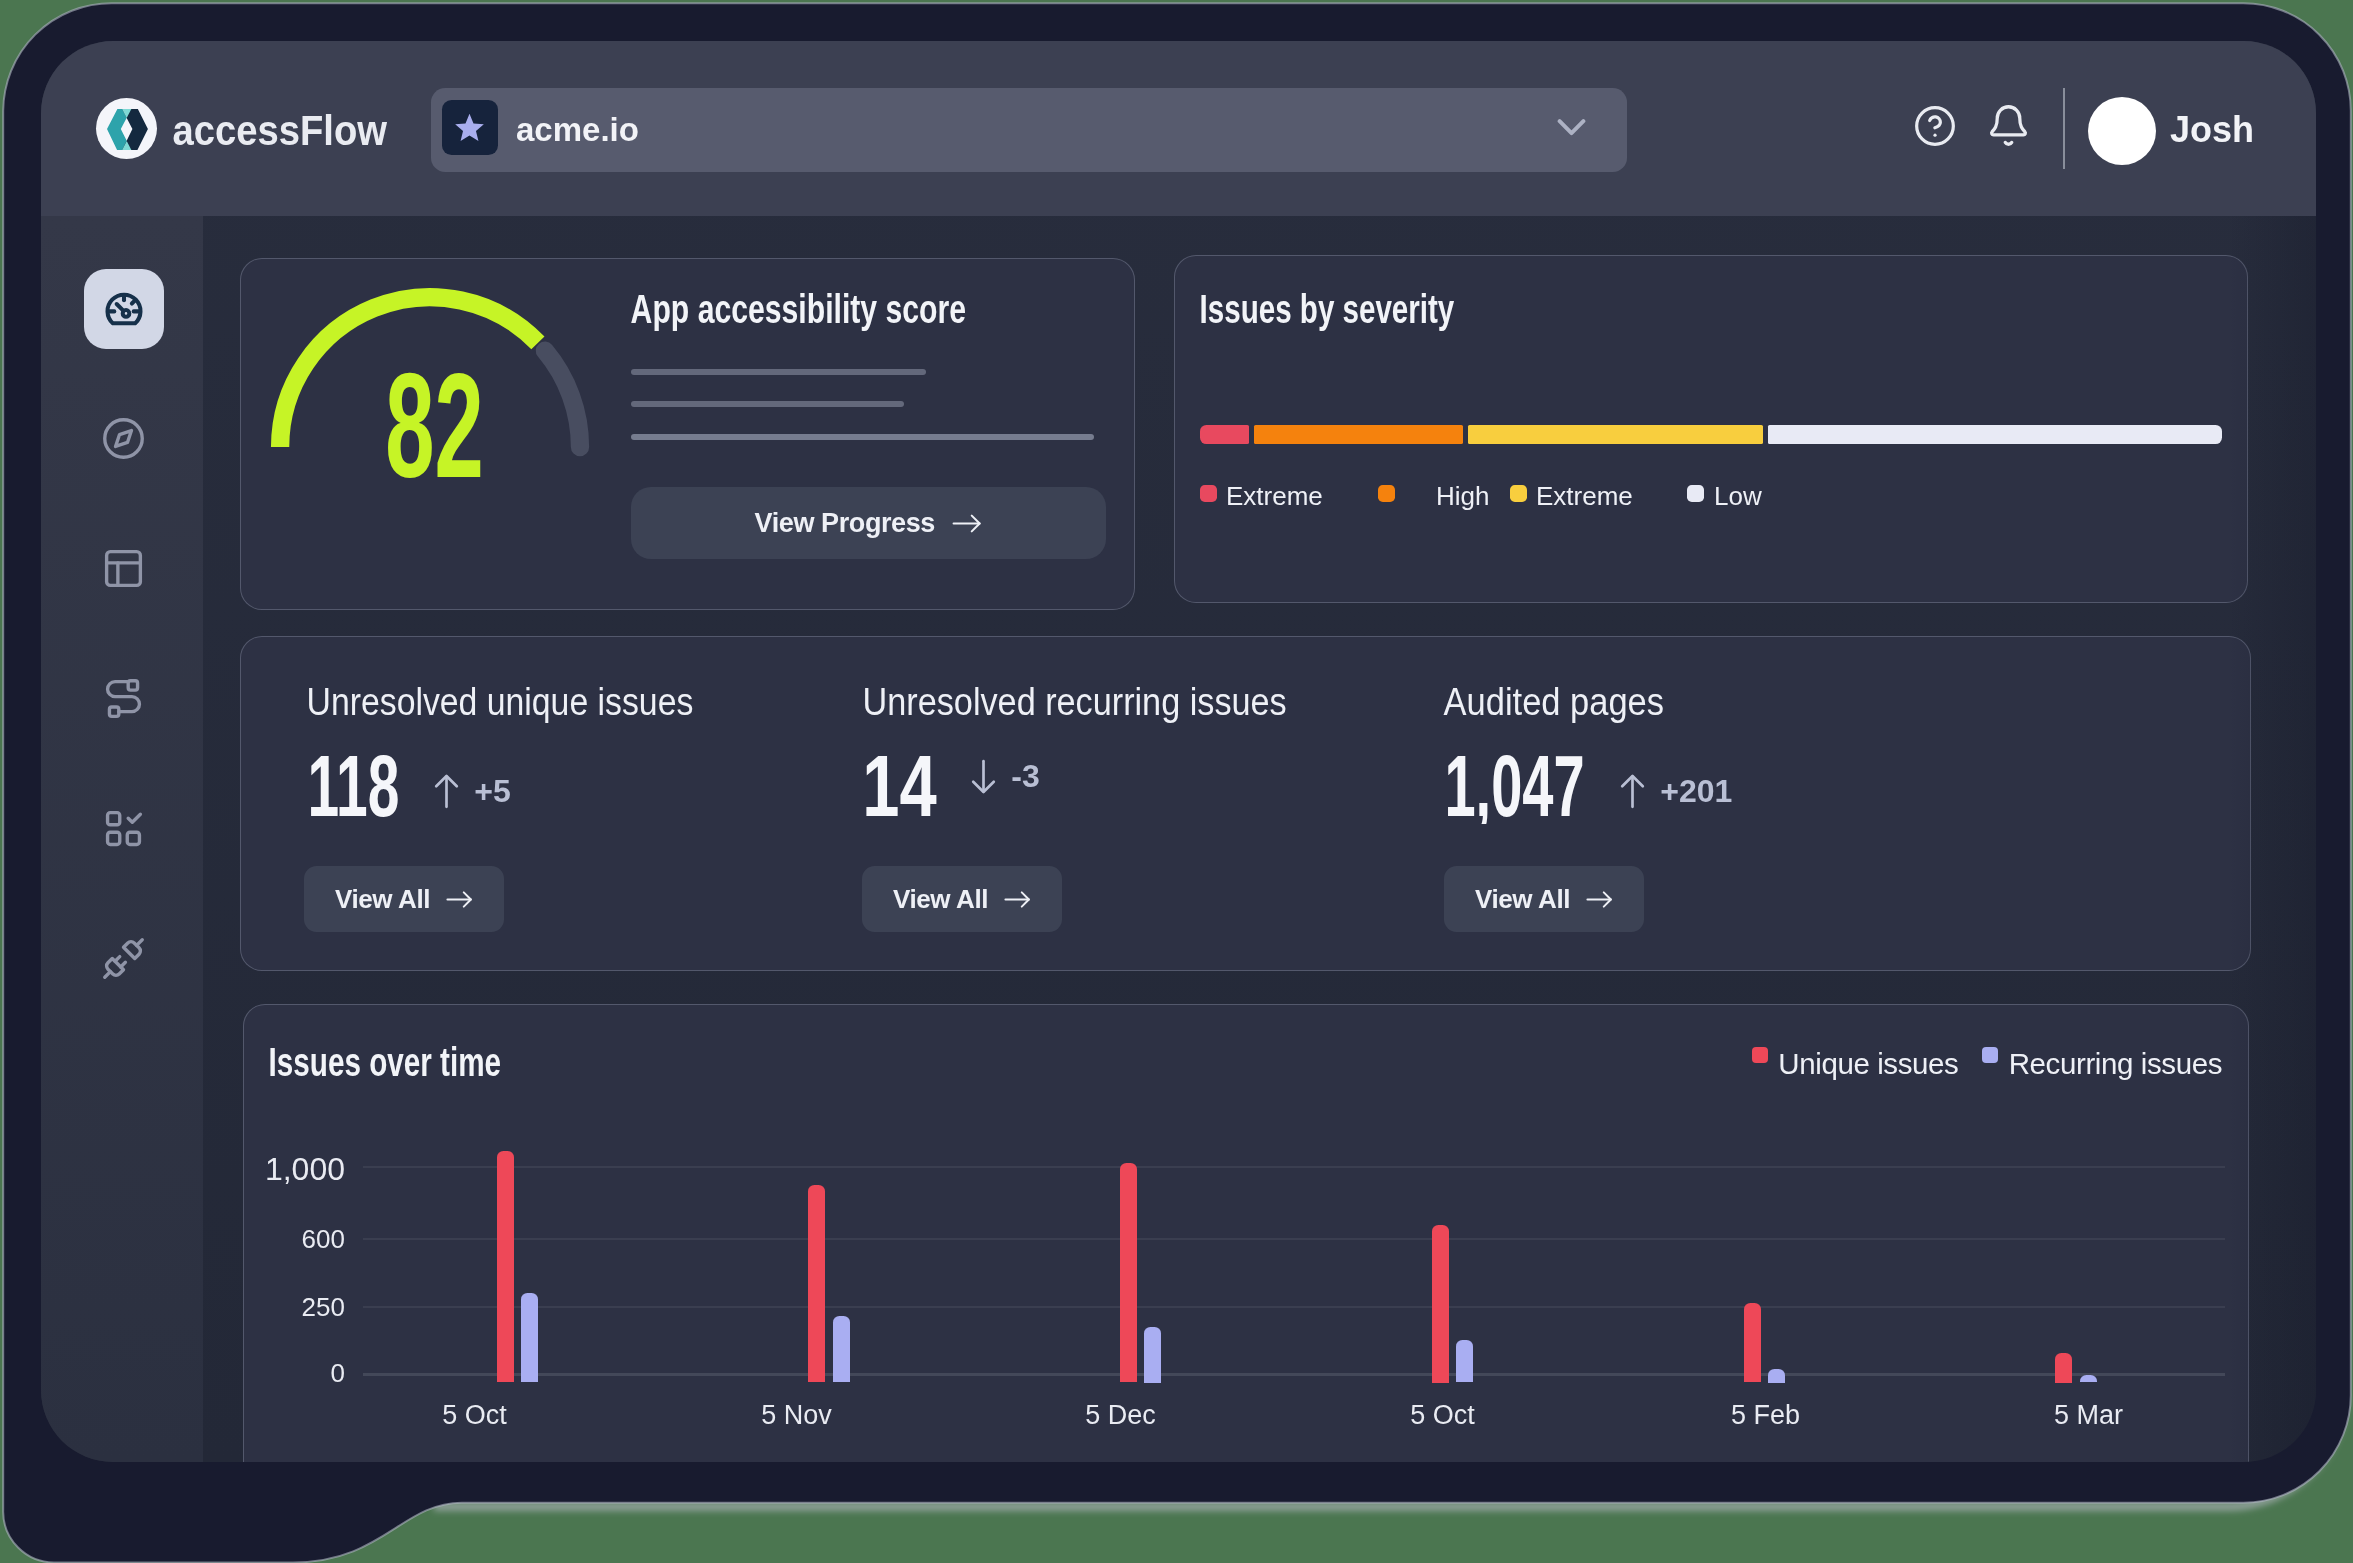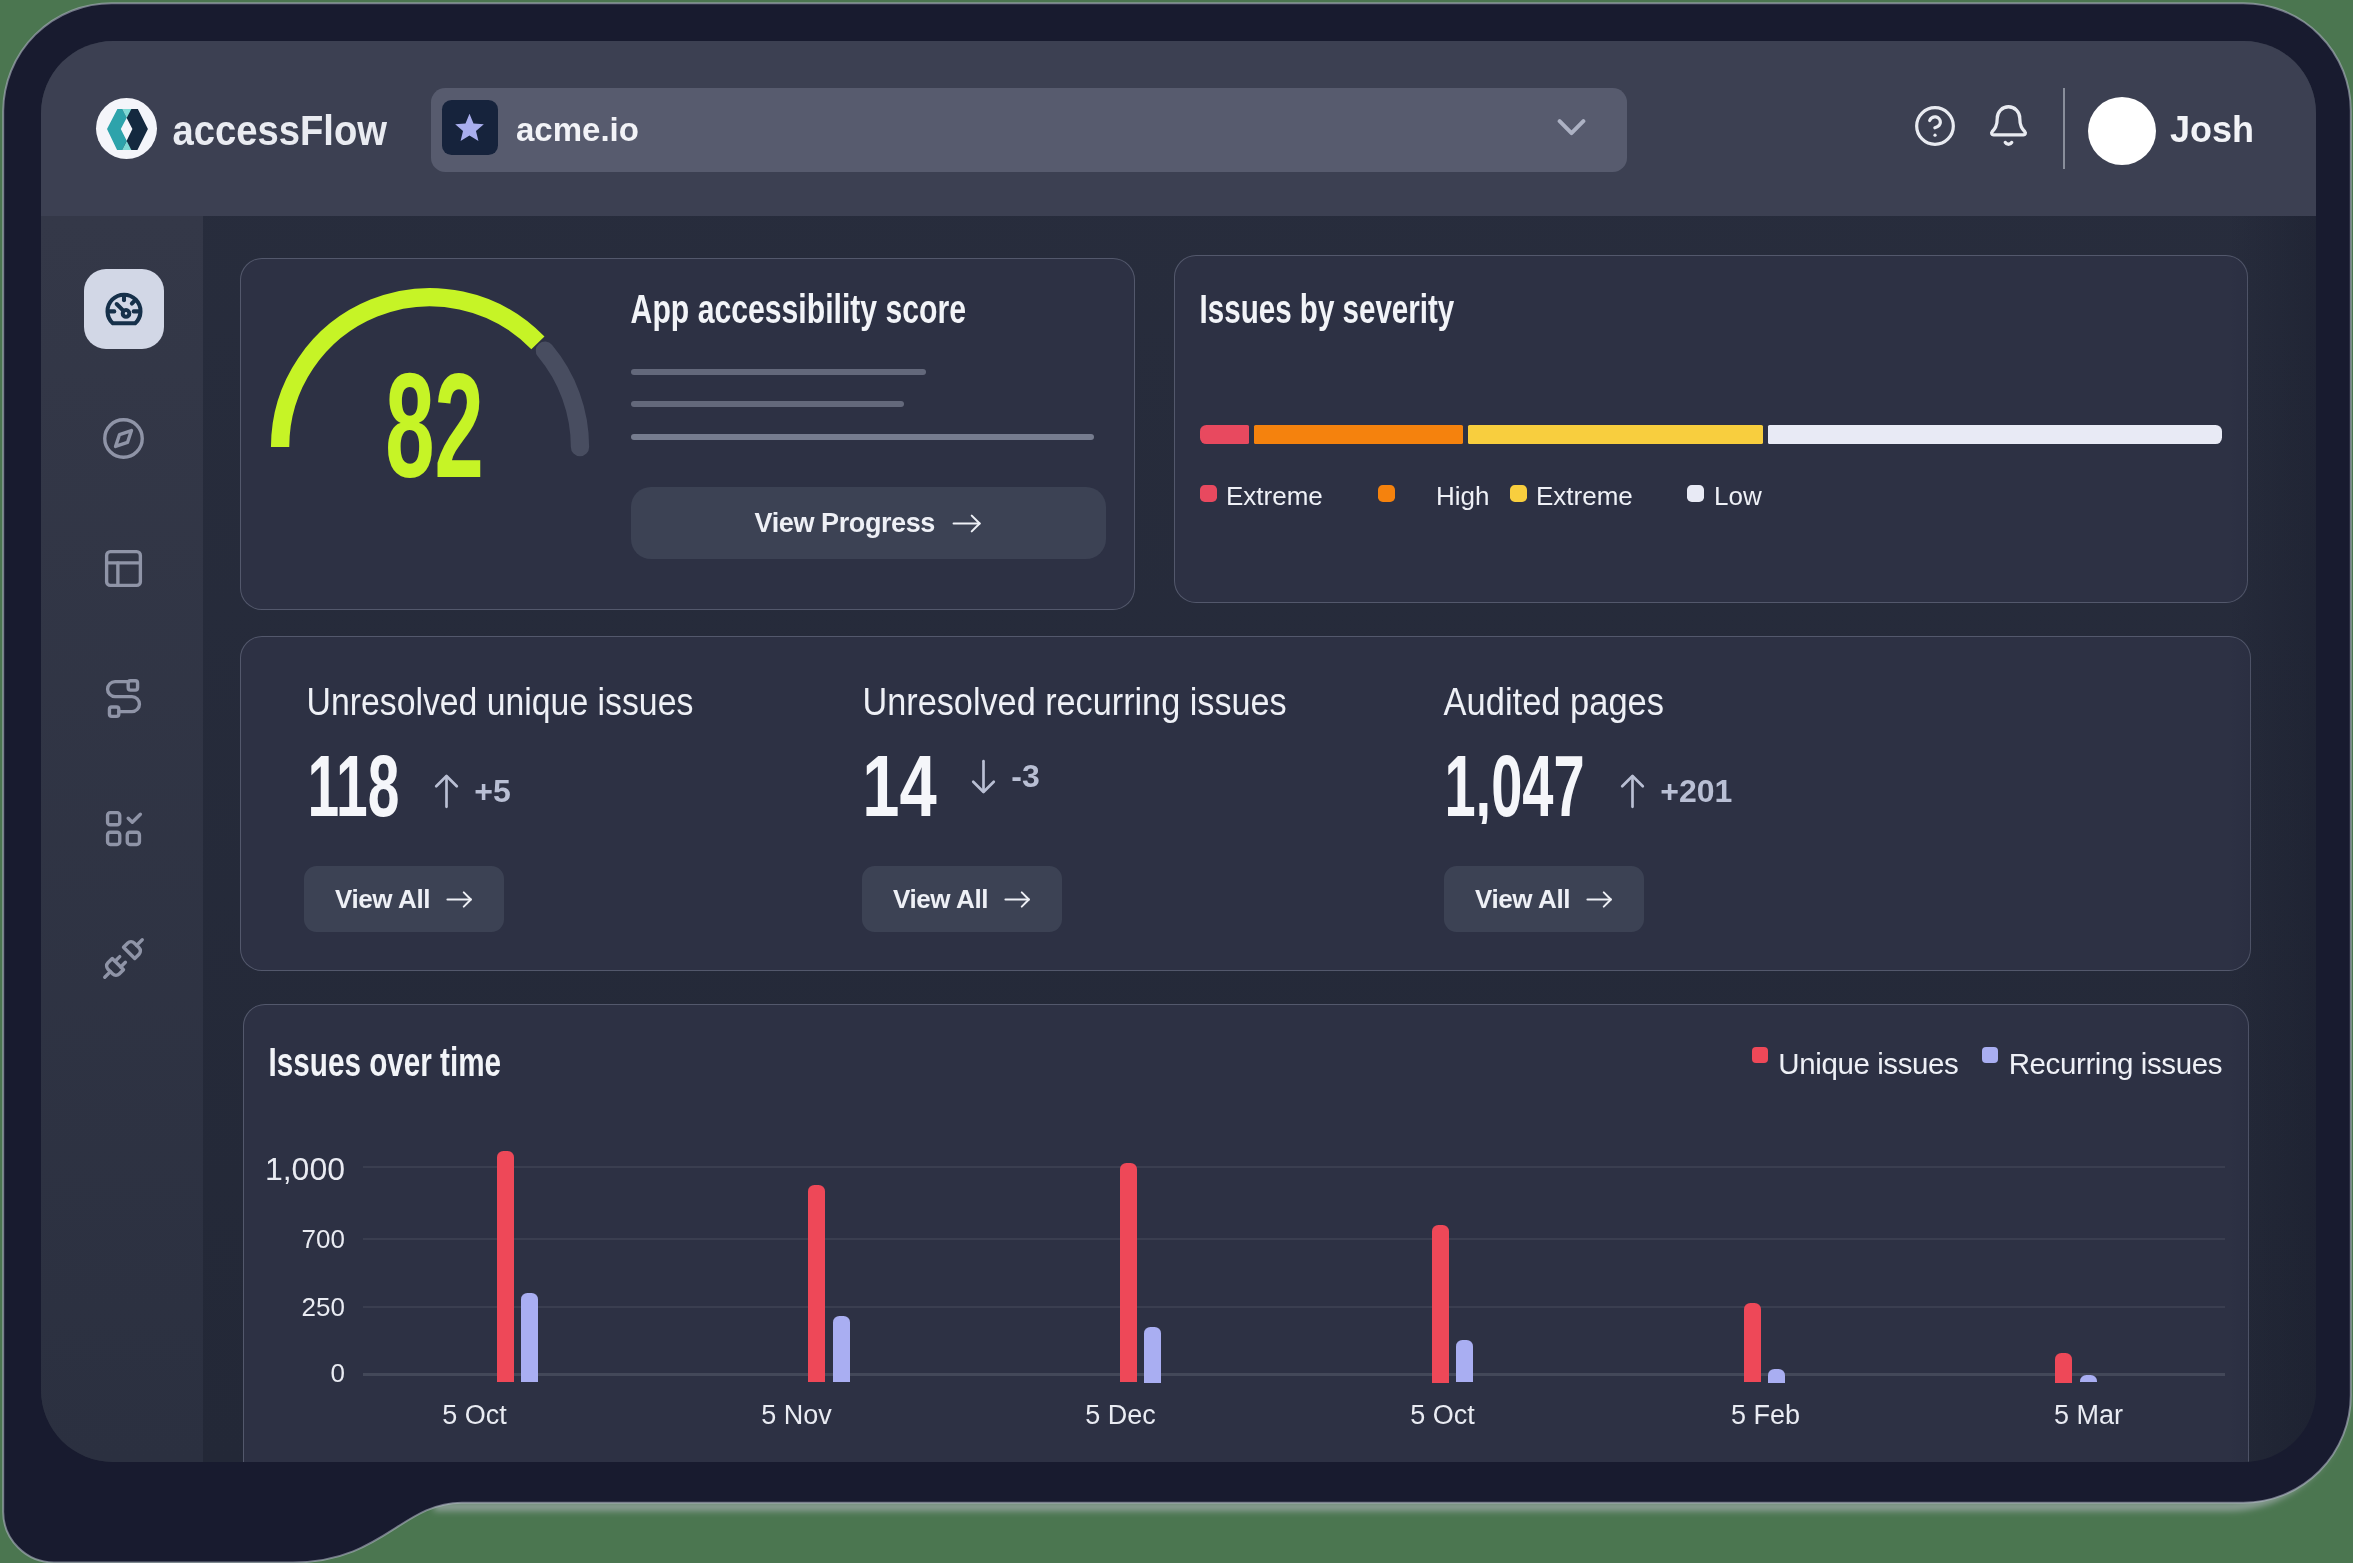--- a/index.html
+++ b/index.html
@@ -216,21 +216,21 @@
         <span>Unique issues</span>
   <span style="width:16px; height:16px; border-radius:4px; background:#a9aef2; flex:none; margin-left:13.5px;"></span>
         <span>Recurring issues</span>
 </div>
 
 <div class="abs" style="left:363px; top:1166px; width:1862px; height:2.4px; background:#3a3e50;"></div>
 <div class="abs" style="left:363px; top:1238px; width:1862px; height:2.4px; background:#3a3e50;"></div>
 <div class="abs" style="left:363px; top:1306px; width:1862px; height:2.4px; background:#3a3e50;"></div>
 <div class="abs" style="left:363px; top:1373px; width:1862px; height:3.2px; background:#434859;"></div>
 <div class="abs" style="left:202px; top:1151px; width:143px; text-align:right; font-size:32px; color:#e9ebf2;">1,000</div>
-<div class="abs" style="left:202px; top:1224px; width:143px; text-align:right; font-size:26px; color:#e9ebf2;">700</div>
+<div class="abs" style="left:202px; top:1224px; width:143px; text-align:right; font-size:26px; color:#e9ebf2;">600</div>
 <div class="abs" style="left:202px; top:1292px; width:143px; text-align:right; font-size:26px; color:#e9ebf2;">250</div>
 <div class="abs" style="left:202px; top:1358px; width:143px; text-align:right; font-size:26px; color:#e9ebf2;">0</div>
 
 <div class="abs bar-r" style="left:497px;  top:1151px; height:231px;"></div>
 <div class="abs bar-p" style="left:521px;  top:1293px; height:89px;"></div>
 <div class="abs bar-r" style="left:808px; top:1185px; height:197px;"></div>
 <div class="abs bar-p" style="left:833px; top:1316px; height:66px;"></div>
 <div class="abs bar-r" style="left:1120px; top:1163px; height:219px;"></div>
 <div class="abs bar-p" style="left:1144px; top:1327px; height:56px;"></div>
 <div class="abs bar-r" style="left:1432px; top:1225px; height:158px;"></div>

